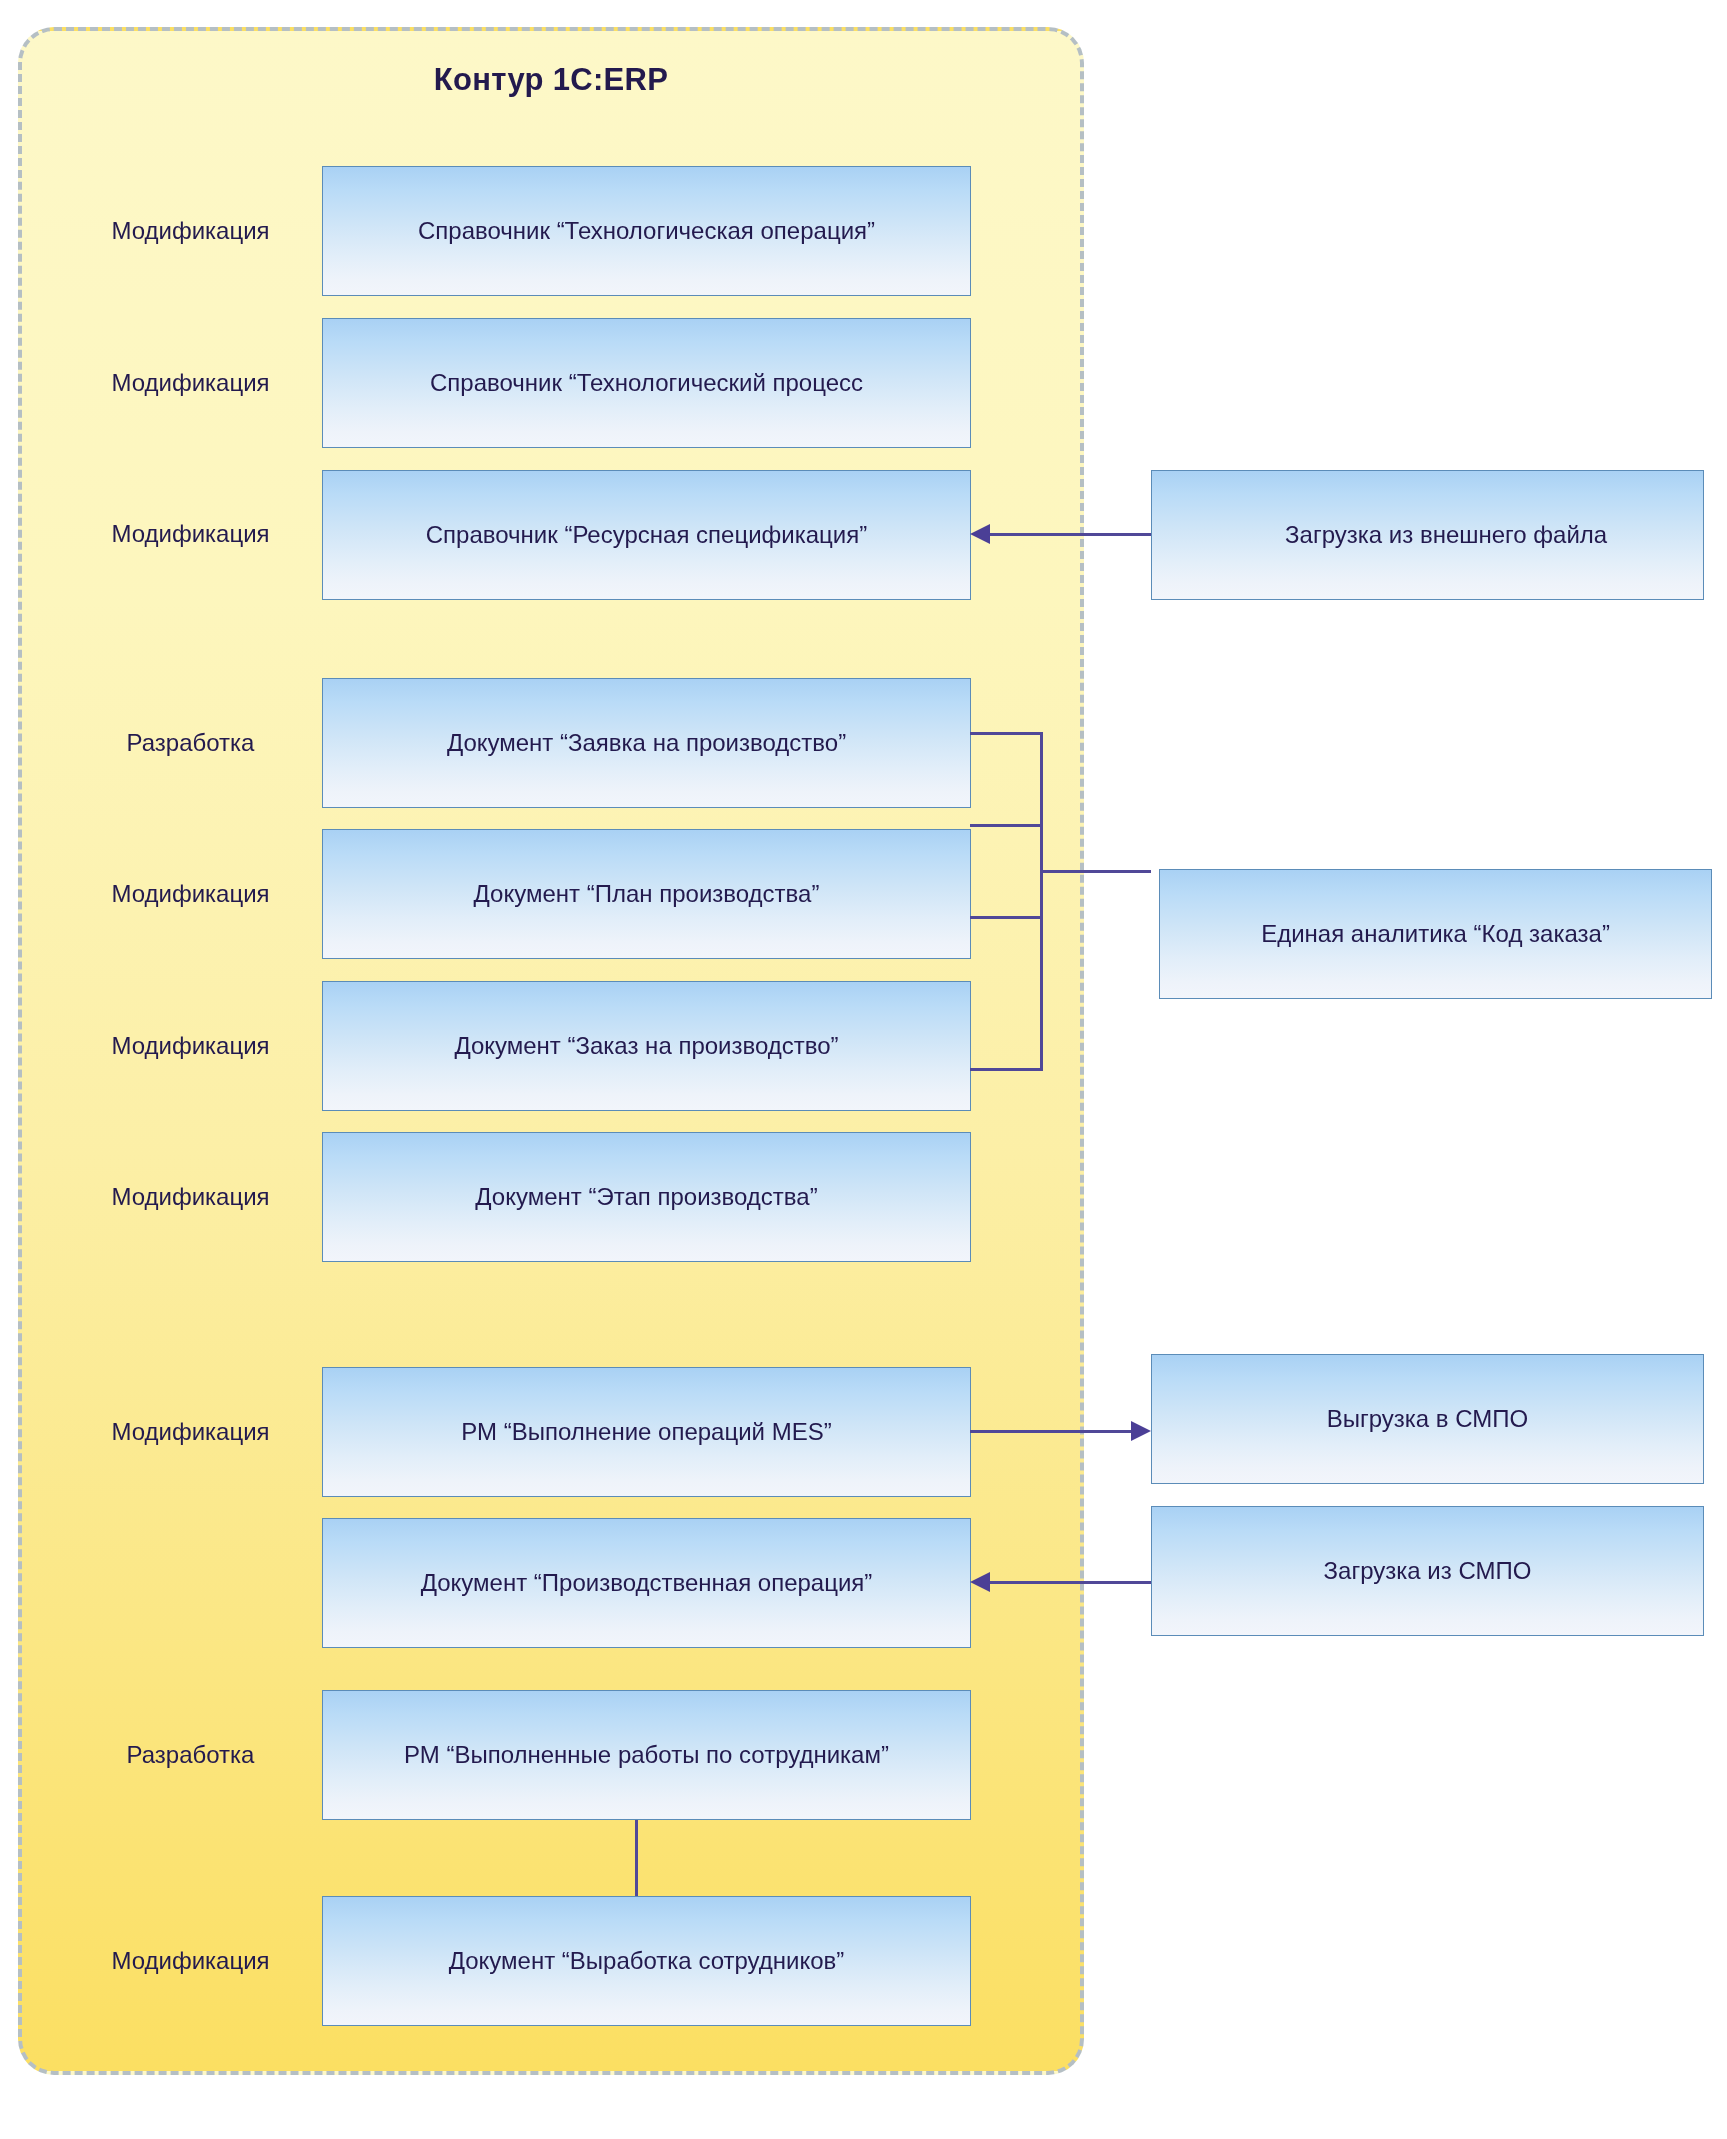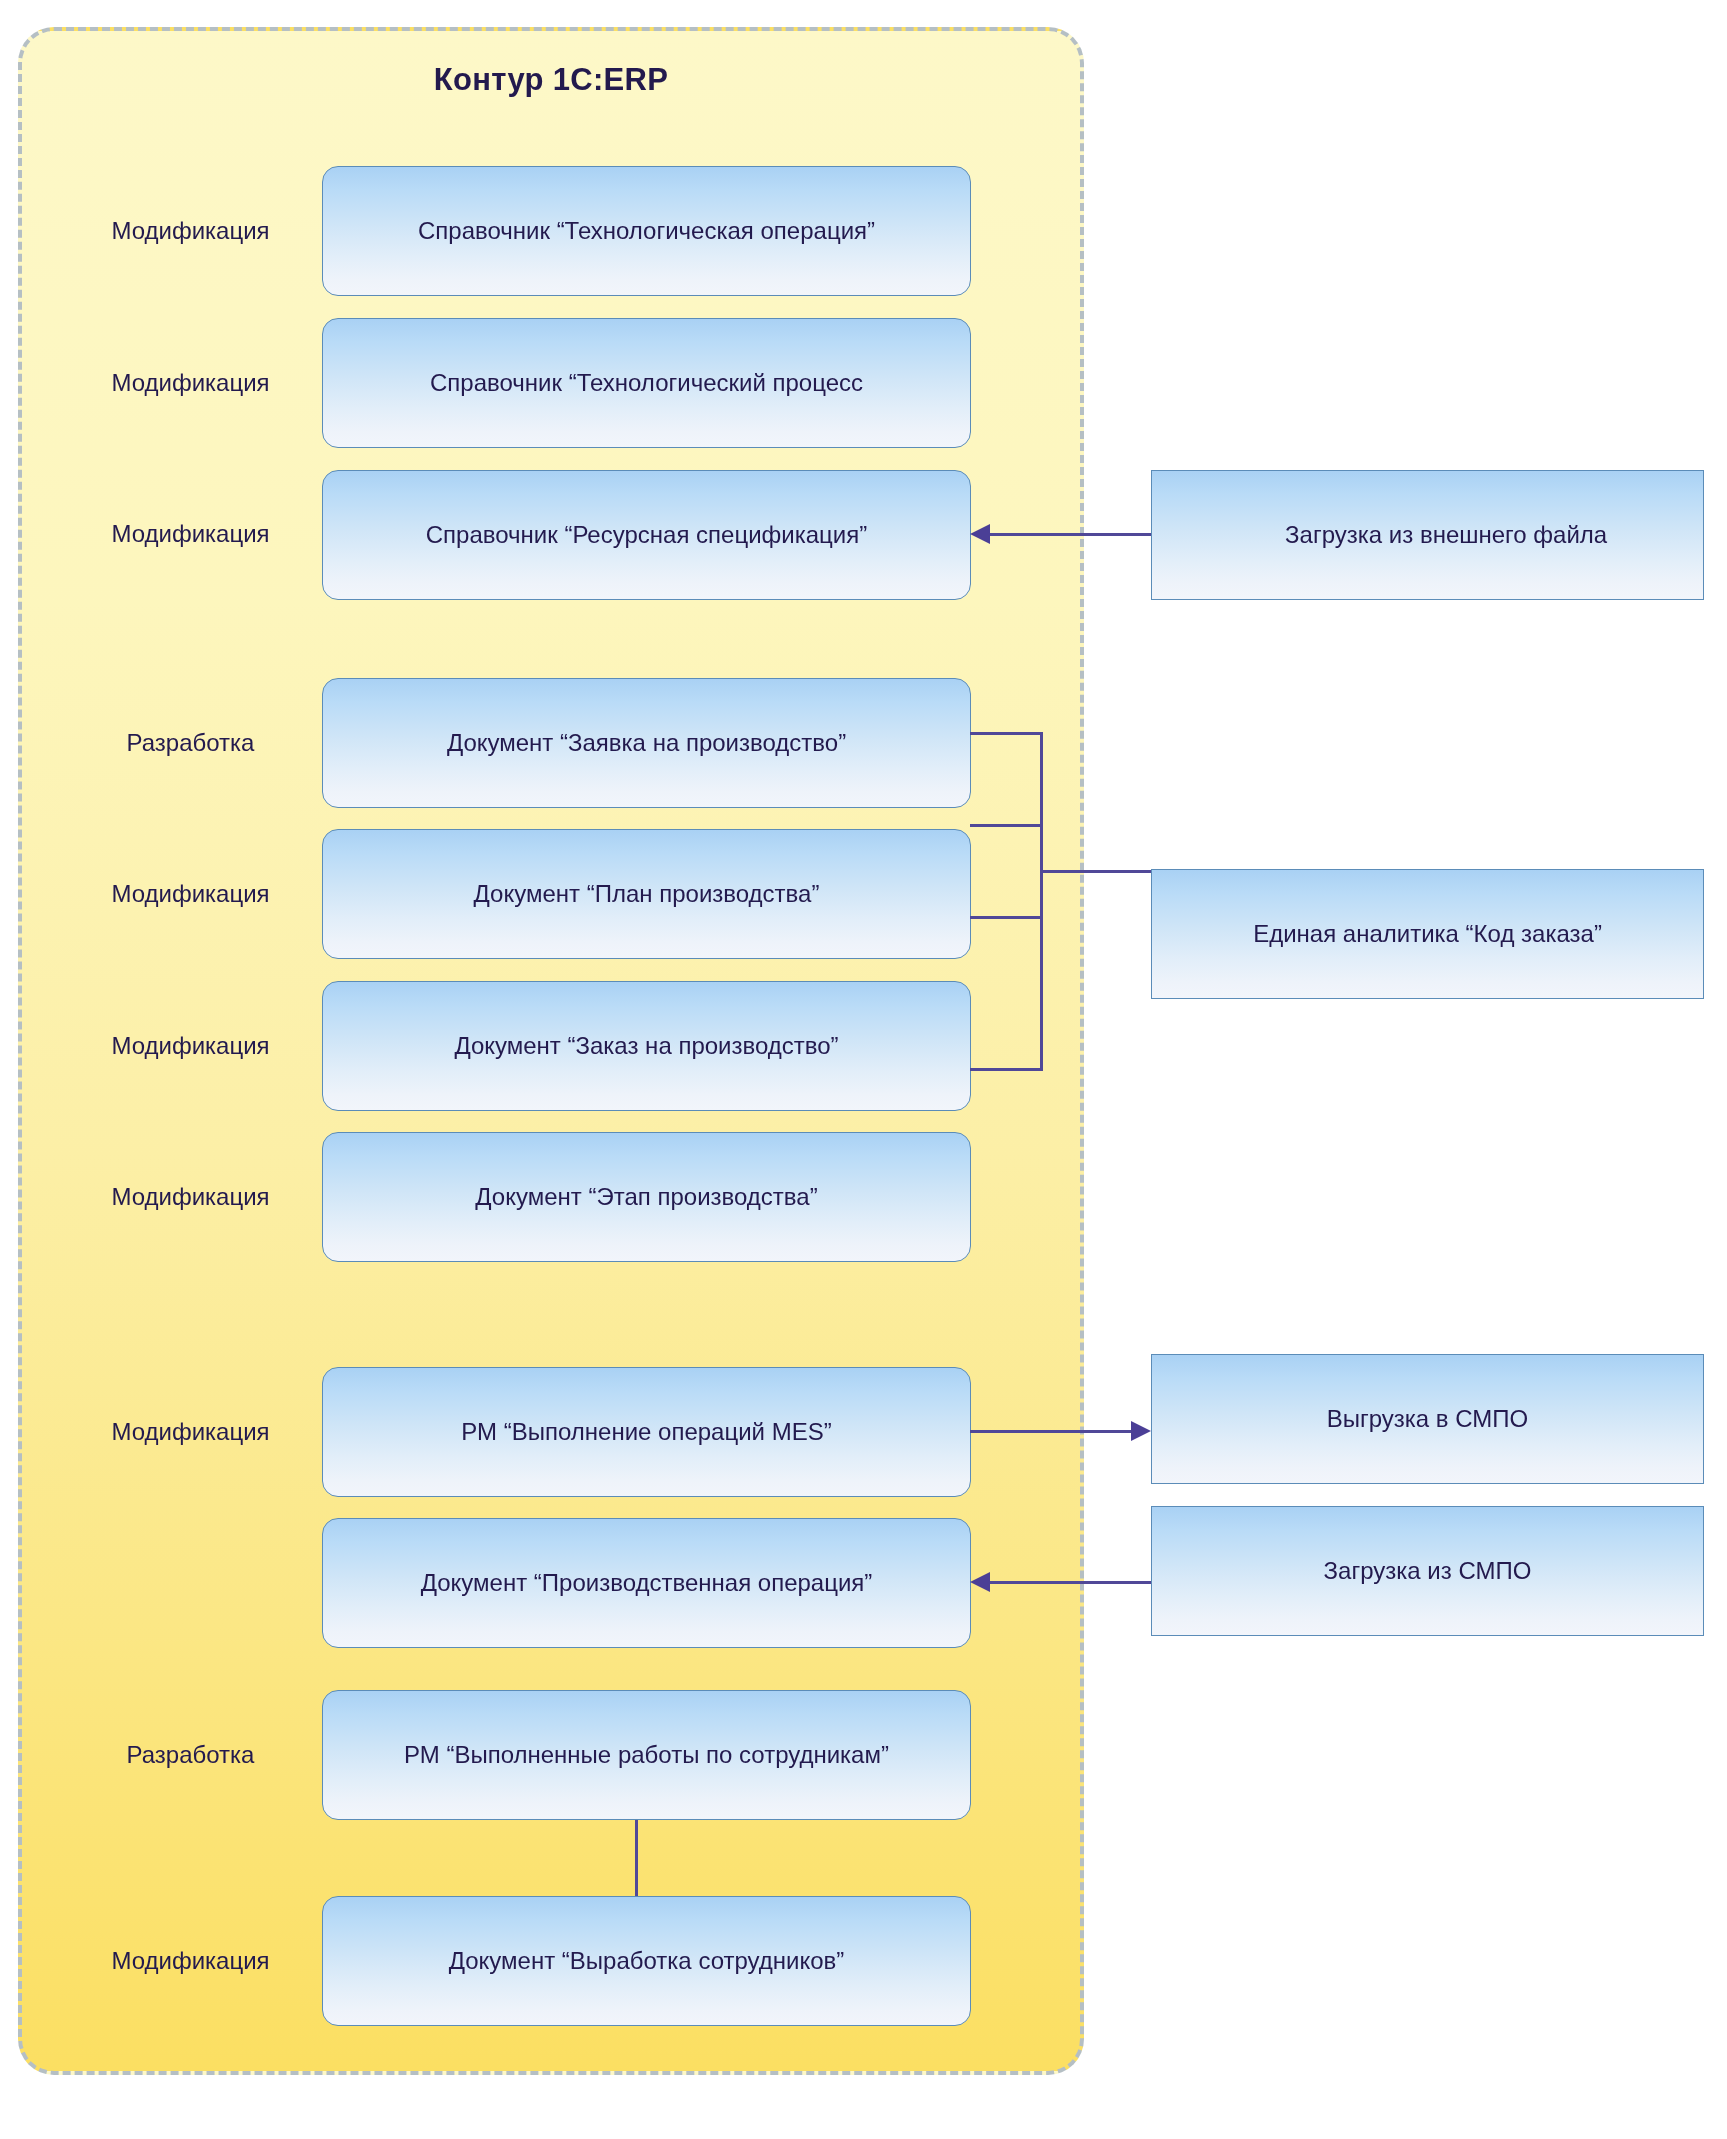--- a/index.html
+++ b/index.html
@@ -44,21 +44,21 @@
     border:1.8px solid #5b8cb8;
     background:linear-gradient(180deg,#a9d1f4 0%,#b9dbf7 18%,#cfe5f7 45%,#e2eef9 70%,#eef3fa 88%,#f2f5fb 100%);
     display:flex; align-items:center; justify-content:center;
     color:#231a4e;
     font-size:24px;
     text-align:center;
     padding:0 10.7px;
   }
   .node-inner{ line-height:1.1; }
 
-  .node.left-col{ left:322px; width:649px;border-radius:16px; }
+  .node.left-col{ left:322px; width:649px; }
   .node.right-col{ left:1151px; width:553px; }
 
   
   .hline{position:absolute;height:3px;background:#504898;}
   .vline{position:absolute;width:3px;background:#504898;}
 
   .arrow-left{
     position:absolute;width:0;height:0;
     border-top:10.7px solid transparent;
     border-bottom:10.7px solid transparent;
@@ -126,21 +126,21 @@
     <span class="node-inner">Документ “Этап производства”</span>
   </div>
 
   <div class="hline" style="left:970px;top:732px;width:73px;"></div>
   <div class="hline" style="left:970px;top:824px;width:73px;"></div>
   <div class="hline" style="left:970px;top:916px;width:73px;"></div>
   <div class="hline" style="left:970px;top:1068px;width:73px;"></div>
   <div class="vline" style="left:1040px;top:732px;height:339px;"></div>
   <div class="hline" style="left:1040px;top:870px;width:111px;"></div>
 
-  <div class="node right-col" style="top:869px;height:130px;">
+  <div class="node right-col" style="top:869px;height:130px;margin-left:8px;">
     <span class="node-inner">Единая аналитика “Код заказа”</span>
   </div>
 
   <div class="side-label" style="top:1420px;">Модификация</div>
   <div class="node left-col" style="top:1367px;height:130px;">
     <span class="node-inner">РМ “Выполнение операций MES”</span>
   </div>
 
   <div class="node right-col" style="top:1354px;height:130px;align-items:center;">
     <span class="node-inner">Выгрузка в СМПО</span>

